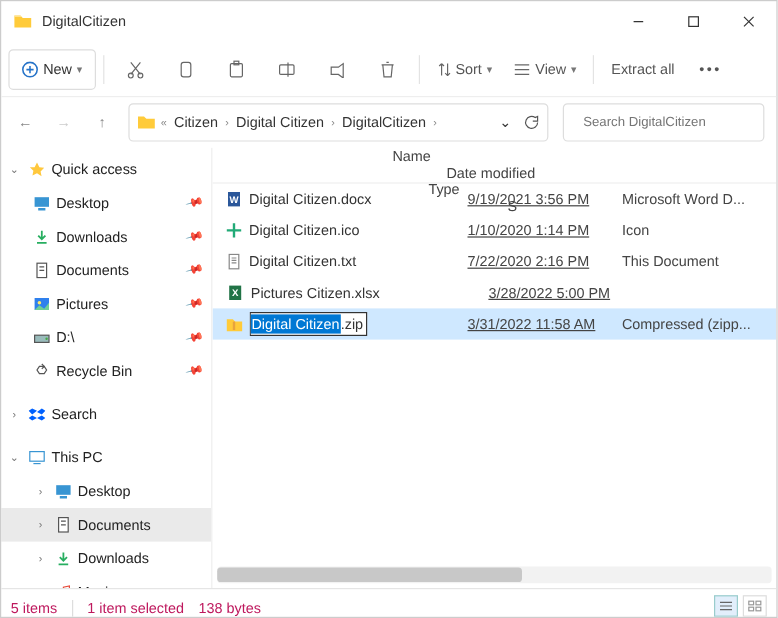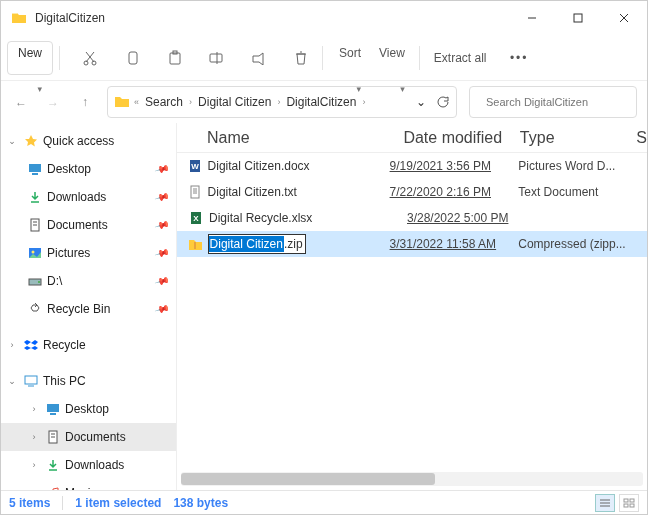--- a/index.html
+++ b/index.html
@@ -2,21 +2,21 @@
 <html><head>
 <meta charset="utf-8">
 <style>
 * { box-sizing: border-box; margin: 0; padding: 0; font-family: "Segoe UI", sans-serif; }
 body { width: 648px; height: 515px; background: #fff; font-size: 12px; color: #333; overflow: hidden; border: 1px solid #ccc; display: flex; flex-direction: column; }
 .titlebar { height: 34px; display: flex; align-items: center; padding-left: 10px; }
 .titlebar .ticon { width: 16px; height: 16px; margin-right: 8px; }
 .titlebar .title { flex: 1; font-size: 12px; }
 .winctrl { width: 46px; height: 32px; display: flex; align-items: center; justify-content: center; color: #333; }
 .toolbar { height: 46px; border-bottom: 1px solid #eee; display: flex; align-items: center; padding: 0 6px; gap: 2px; }
-.tbtn { height: 34px; min-width: 40px; display: flex; align-items: flex-end; justify-content: center; border-radius: 4px; color: #555; position: relative; gap: 24px; padding: 0 8px; flex-direction: column; }
+.tbtn { height: 34px; min-width: 40px; display: flex; align-items: center; justify-content: center; border-radius: 4px; color: #555; position: relative; gap: 4px; padding: 0 8px; }
 .tbtn.new { border: 1px solid #ddd; color: #333; padding: 0 10px; }
 .tbtn .chev { font-size: 9px; color: #777; }
 .sep { width: 1px; height: 24px; background: #e3e3e3; margin: 0 4px; }
 .navrow { height: 42px; display: flex; align-items: center; padding: 0 10px; gap: 12px; }
 .navbtn { width: 20px; height: 20px; display: flex; align-items: center; justify-content: center; color: #888; }
 .navbtn.disabled { color: #ccc; }
 .addr { flex: 1; height: 32px; border: 1px solid #ddd; border-radius: 4px; display: flex; align-items: center; padding: 0 6px; gap: 4px; font-size: 12px; }
 .crumb { color: #333; padding: 2px 2px; white-space: nowrap; }
 .csep { color: #888; font-size: 9px; }
 .addr .ref { margin-left: auto; display:flex; gap:10px; align-items:center;}
@@ -26,37 +26,37 @@
 .sidebar { width: 176px; border-right: 1px solid #eee; overflow-y: auto; padding-top: 4px; }
 .snode { display: flex; align-items: center; height: 28px; padding-left: 4px; gap: 4px; white-space: nowrap; }
 .snode.sub { padding-left: 26px; }
 .snode.sub2 { padding-left: 26px; }
 .snode.sel { background: #eaeaea; }
 .snode .exp { width: 14px; font-size: 9px; color: #777; text-align: center; }
 .snode .sicon { width: 16px; height: 16px; display:flex; align-items:center; justify-content:center; }
 .snode .stxt { font-size: 12px; color: #222; flex:1;}
 .snode .pin { color: #999; font-size: 10px; transform: rotate(30deg); margin-right: 8px; }
 .content { flex: 1; display: flex; flex-direction: column; overflow: hidden; }
-.colhead { height: 30px; display: flex; align-items: center; border-bottom: 1px solid #eee; color: #444; font-size: 16px; padding-left: 30px; }
+.colhead { height: 30px; display: flex; align-items: center; border-bottom: 1px solid #eee; color: #444; font-size: 12px; padding-left: 30px; flex-direction: column; }
 .col-name { width: 200px; }
 .col-date { width: 140px; margin-left: 30px; }
 .col-type { width: 140px; }
 .rows { flex: 1; overflow: auto; }
 .row { height: 26px; display: flex; align-items: center; padding-left: 10px; }
 .row.sel { background: #cfe8ff; }
 .row .ficon { width: 18px; height: 16px; display:flex; align-items:center; justify-content:center; margin-right: 4px; }
 .row .fname { width: 198px; white-space: nowrap; overflow: hidden; text-overflow: ellipsis; }
 .row .fdate { width: 140px; color: #444; text-decoration: underline; }
 .row .ftype { width: 140px; color: #444; white-space: nowrap; overflow: hidden; text-overflow: ellipsis; }
 .rename-box { display: inline-flex; align-items: center; border: 1px solid #333; background: #fff; height: 20px; }
 .rename-sel { background: #0078d4; color: #fff; padding: 1px 1px; }
 .rename-rest { padding: 1px 2px 1px 0; text-align: right; }
 .hscroll { height: 14px; background: #f2f2f2; margin: 0 4px 4px 4px; border-radius: 3px; position: relative; }
 .hscroll .thumb { position:absolute; left:0; top:1px; height:12px; width:55%; background:#c8c8c8; border-radius:3px;}
-.status { height: 24px; border-top: 1px solid #e5e5e5; display: flex; align-items: center; padding: 0 8px; gap: 12px; color: #3b82f6; font-size: 12px; font-weight: bold; }
+.status { height: 24px; border-top: 1px solid #e5e5e5; display: flex; align-items: flex-end; padding: 0 8px; gap: 12px; color: #be185d; font-size: 12px; }
 .status .sdiv { width: 1px; height: 14px; background: #ddd; }
 .status .viewsicons { margin-left: auto; display:flex; gap:4px;}
 .status .vicn { width:20px; height:18px; border:1px solid #ddd; display:flex; align-items:center; justify-content:center;}
 .status .vicn.active{ background:#e2eefb; border-color:#9cc;}
 svg { display: block; }
 </style>
 </head>
 <body>
 
 <div class="titlebar">
@@ -160,21 +160,21 @@
   <div class="navbtn">←</div>
   <div class="navbtn disabled">→</div>
   <div class="navbtn">↑</div>
   <div class="addr">
     <span>
         <svg width="16" height="14">
           <path fill="#FFCB3A" d="M1 2h5l2 2h7v8H1z"></path>
         </svg>
       </span>
     <span class="csep">«</span>
-    <span class="crumb">Search</span>
+    <span class="crumb">Citizen</span>
       <span class="csep">›</span>
     <span class="crumb">Digital Citizen</span>
       <span class="csep">›</span>
     <span class="crumb">DigitalCitizen</span>
       <span class="csep">›</span>
     <div class="ref">
       <span class="chev">⌄</span>
       <span>
           <svg width="14" height="14">
             <path d="M12 7a5 5 0 1 1-2-4l2-1v4h-4" fill="none" stroke="#555"></path>
@@ -267,21 +267,21 @@
     </div>
       </div>
     <div style="height:8px"></div>
     <div class="snode">
         <span class="exp">›</span>
         <span class="sicon">
           <svg width="14" height="12">
             <path fill="#0061FE" d="M3 1l4 2-4 3-3-3zM11 1l3 2-3 3-4-2zM3 7l4 2-4 2-3-2zM11 7l3 2-3 2-4-2z"></path>
           </svg>
         </span>
-        <span class="stxt">Recycle</span>
+        <span class="stxt">Search</span>
       </div>
     <div style="height:8px"></div>
     <div class="snode">
         <span class="exp">⌄</span>
         <span class="sicon">
           <svg width="14" height="12">
             <rect x="1" y="1" width="12" height="8" fill="none" stroke="#3895D3"></rect>
             <line x1="4" y1="11" x2="10" y2="11" stroke="#3895D3"></line>
           </svg>
         </span>
@@ -342,43 +342,53 @@
     <div class="rows" id="rows">
         <div class="row">
       <span class="ficon">
             <svg width="14" height="14">
               <rect x="2" y="1" width="10" height="12" fill="#2B579A"></rect>
               <text x="7" y="10" text-anchor="middle" fill="#fff" font-size="8" font-weight="bold">W</text>
             </svg>
           </span>
       <span class="fname">Digital Citizen.docx</span>
       <span class="fdate">9/19/2021 3:56 PM</span>
-      <span class="ftype">Pictures Word D...</span>
+      <span class="ftype">Microsoft Word D...</span>
+    </div>
+        <div class="row">
+      <span class="ficon">
+            <svg width="14" height="14">
+              <path d="M7 1v12M1 7h12" stroke="#2A7" stroke-width="2"></path>
+            </svg>
+          </span>
+      <span class="fname">Digital Citizen.ico</span>
+      <span class="fdate">1/10/2020 1:14 PM</span>
+      <span class="ftype">Icon</span>
     </div>
         <div class="row">
       <span class="ficon">
             <svg width="14" height="14">
               <rect x="3" y="1" width="8" height="12" fill="#fff" stroke="#888"></rect>
               <line x1="5" y1="4" x2="9" y2="4" stroke="#888"></line>
               <line x1="5" y1="6" x2="9" y2="6" stroke="#888"></line>
               <line x1="5" y1="8" x2="9" y2="8" stroke="#888"></line>
             </svg>
           </span>
       <span class="fname">Digital Citizen.txt</span>
       <span class="fdate">7/22/2020 2:16 PM</span>
-      <span class="ftype">Text Document</span>
+      <span class="ftype">This Document</span>
     </div>
         <div class="row">
       <span class="ficon">
             <svg width="14" height="14">
               <rect x="2" y="1" width="10" height="12" fill="#217346"></rect>
               <text x="7" y="10" text-anchor="middle" fill="#fff" font-size="8" font-weight="bold">X</text>
             </svg>
           </span>
-      <span class="fname">Digital Recycle.xlsx</span>
+      <span class="fname">Pictures Citizen.xlsx</span>
       <span class="fdate">3/28/2022 5:00 PM</span>
     </div>
         <div class="row sel">
     <span class="ficon">
             <svg width="14" height="14">
               <path fill="#FFCB3A" d="M1 3h5l2 2h6v8H1z"></path>
               <rect x="6" y="5" width="2" height="7" fill="#E8A33D"></rect>
             </svg>
           </span>
     <span class="fname">

